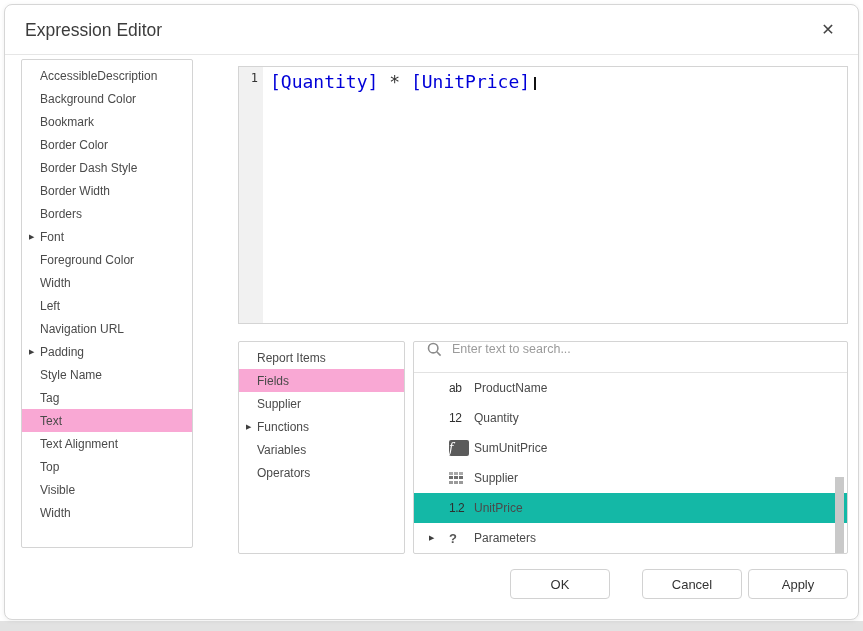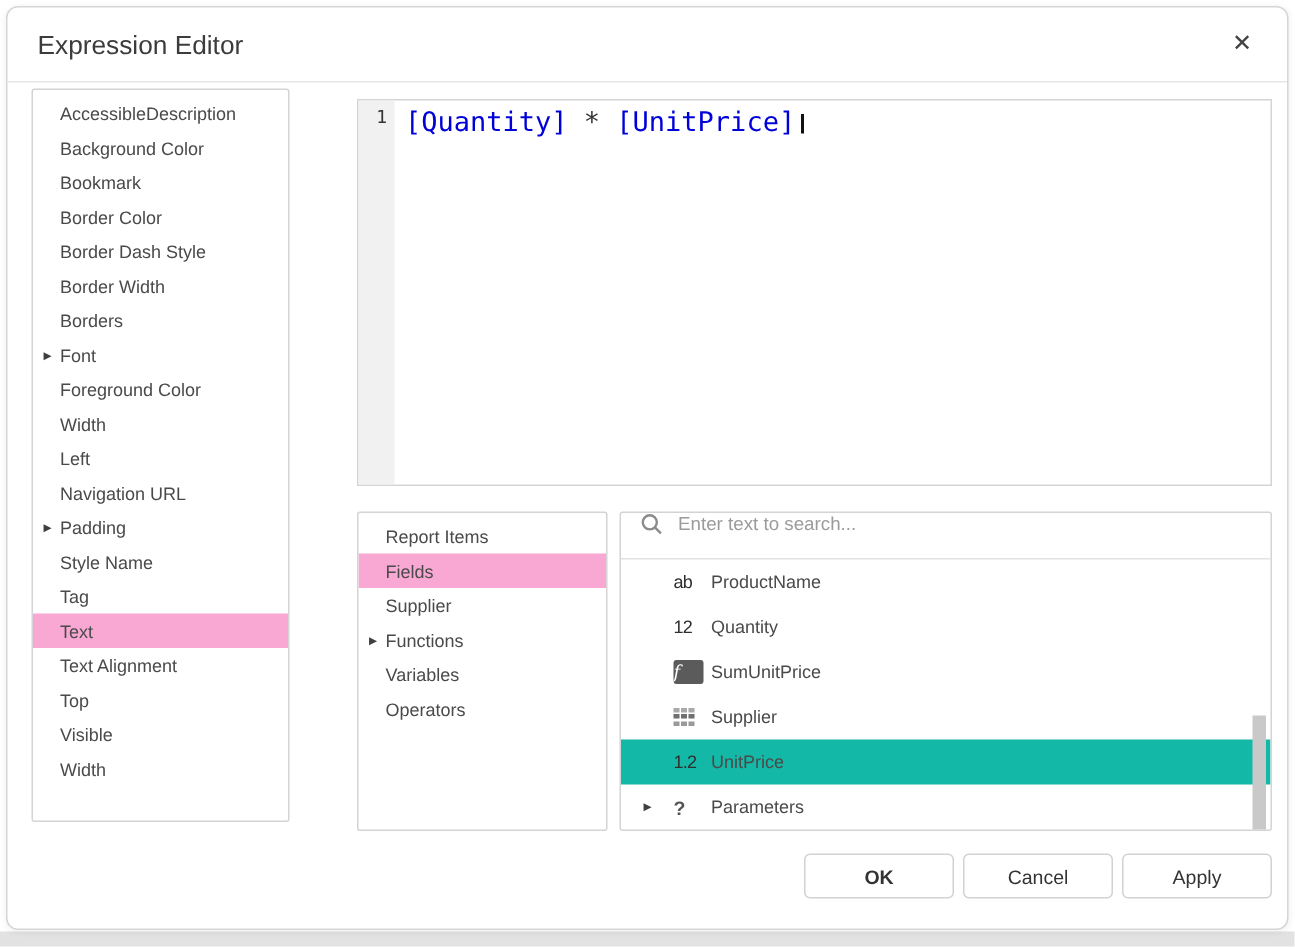--- a/index.html
+++ b/index.html
@@ -63,21 +63,21 @@
   .ficon-table::before { content:""; position:absolute; left:0; top:0; width:4px; height:3px; background:#a9a9a9;
       box-shadow:5px 0 #a9a9a9, 10px 0 #a9a9a9,
                  0 4px #6f6f6f, 5px 4px #6f6f6f, 10px 4px #6f6f6f,
                  0 9px #9a9a9a, 5px 9px #9a9a9a, 10px 9px #9a9a9a; }
 
   .vscroll-thumb { position:absolute; right:3px; top:135px; width:9px; height:78px; background:#c9c9c9; }
 
   .footer-btn { position:absolute; top:564px; width:100px; height:30px; background:#fff;
                 border:1px solid #d2d2d2; border-radius:4px; font-size:13px; color:#333;
                 font-family:"Liberation Sans", sans-serif; cursor:pointer; }
-  .btn-ok { left:531px;font-weight:bold; } .btn-cancel { left:637px; } .btn-apply { left:743px; }
+  .btn-ok { left:505px; } .btn-cancel { left:637px; } .btn-apply { left:743px; }
 </style>
 </head>
 <body>
 
 <div class="backdrop-strip"></div>
 
 <div class="dialog">
 
   <div class="titlebar">
     <div class="title">Expression Editor</div>

